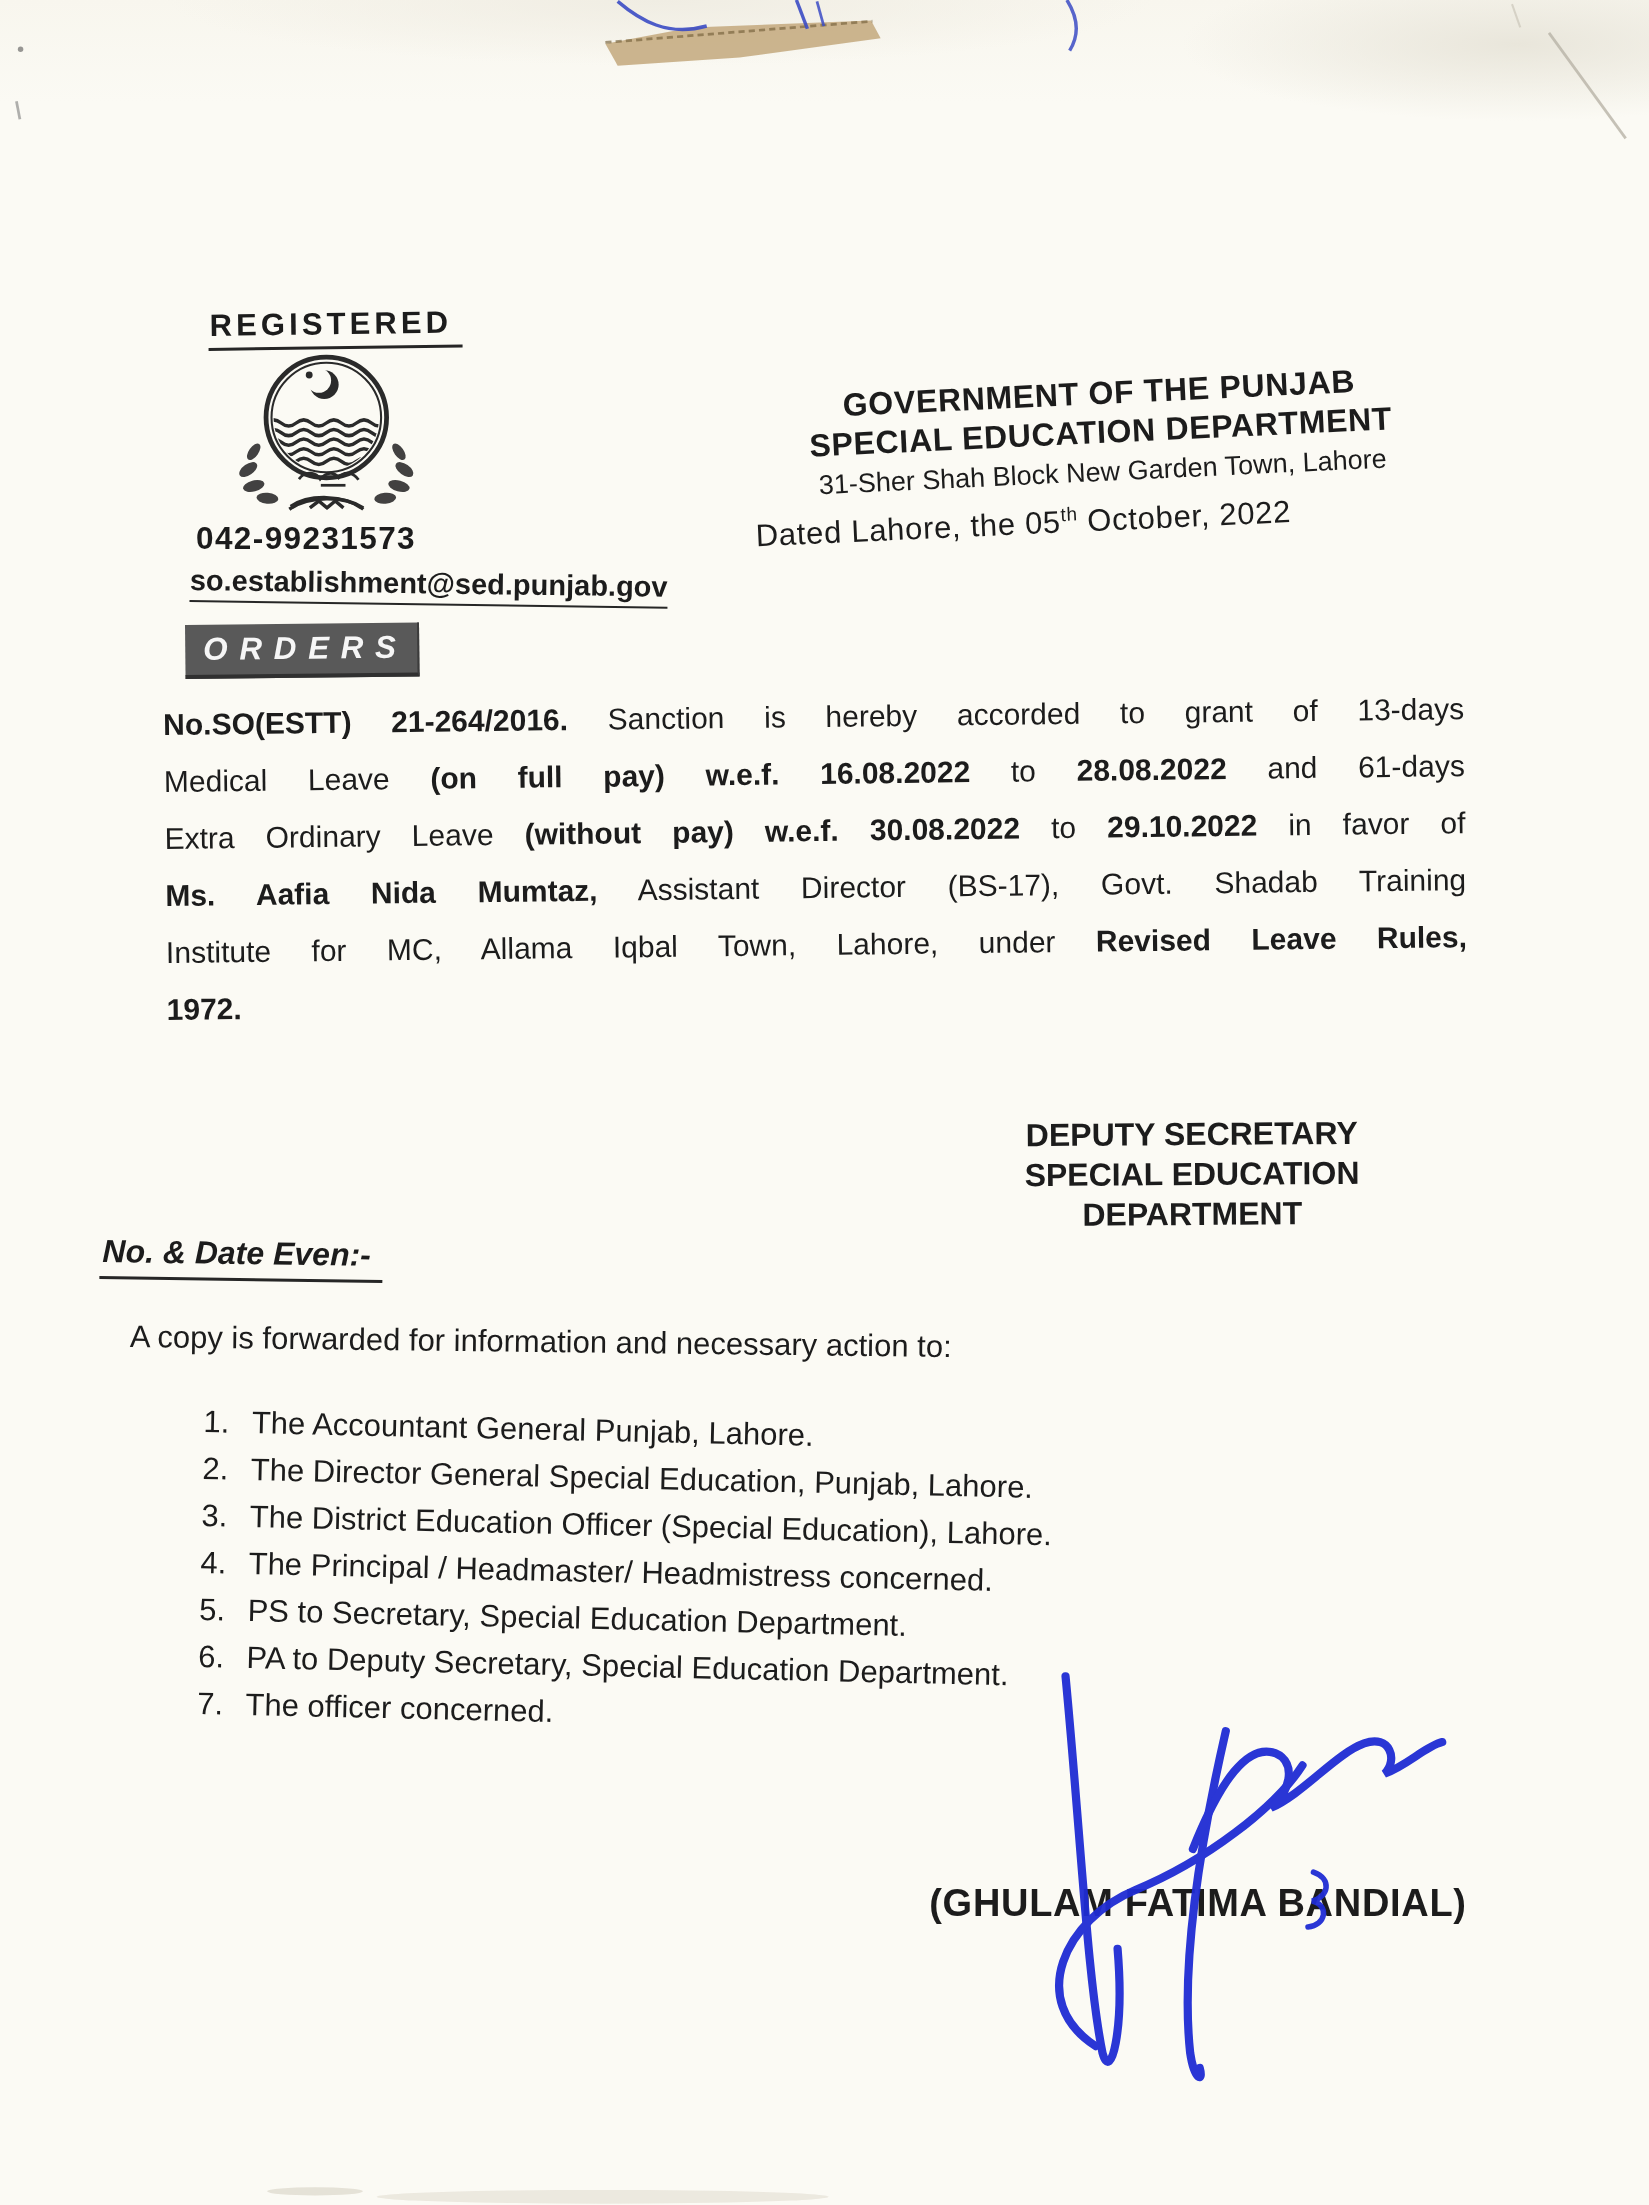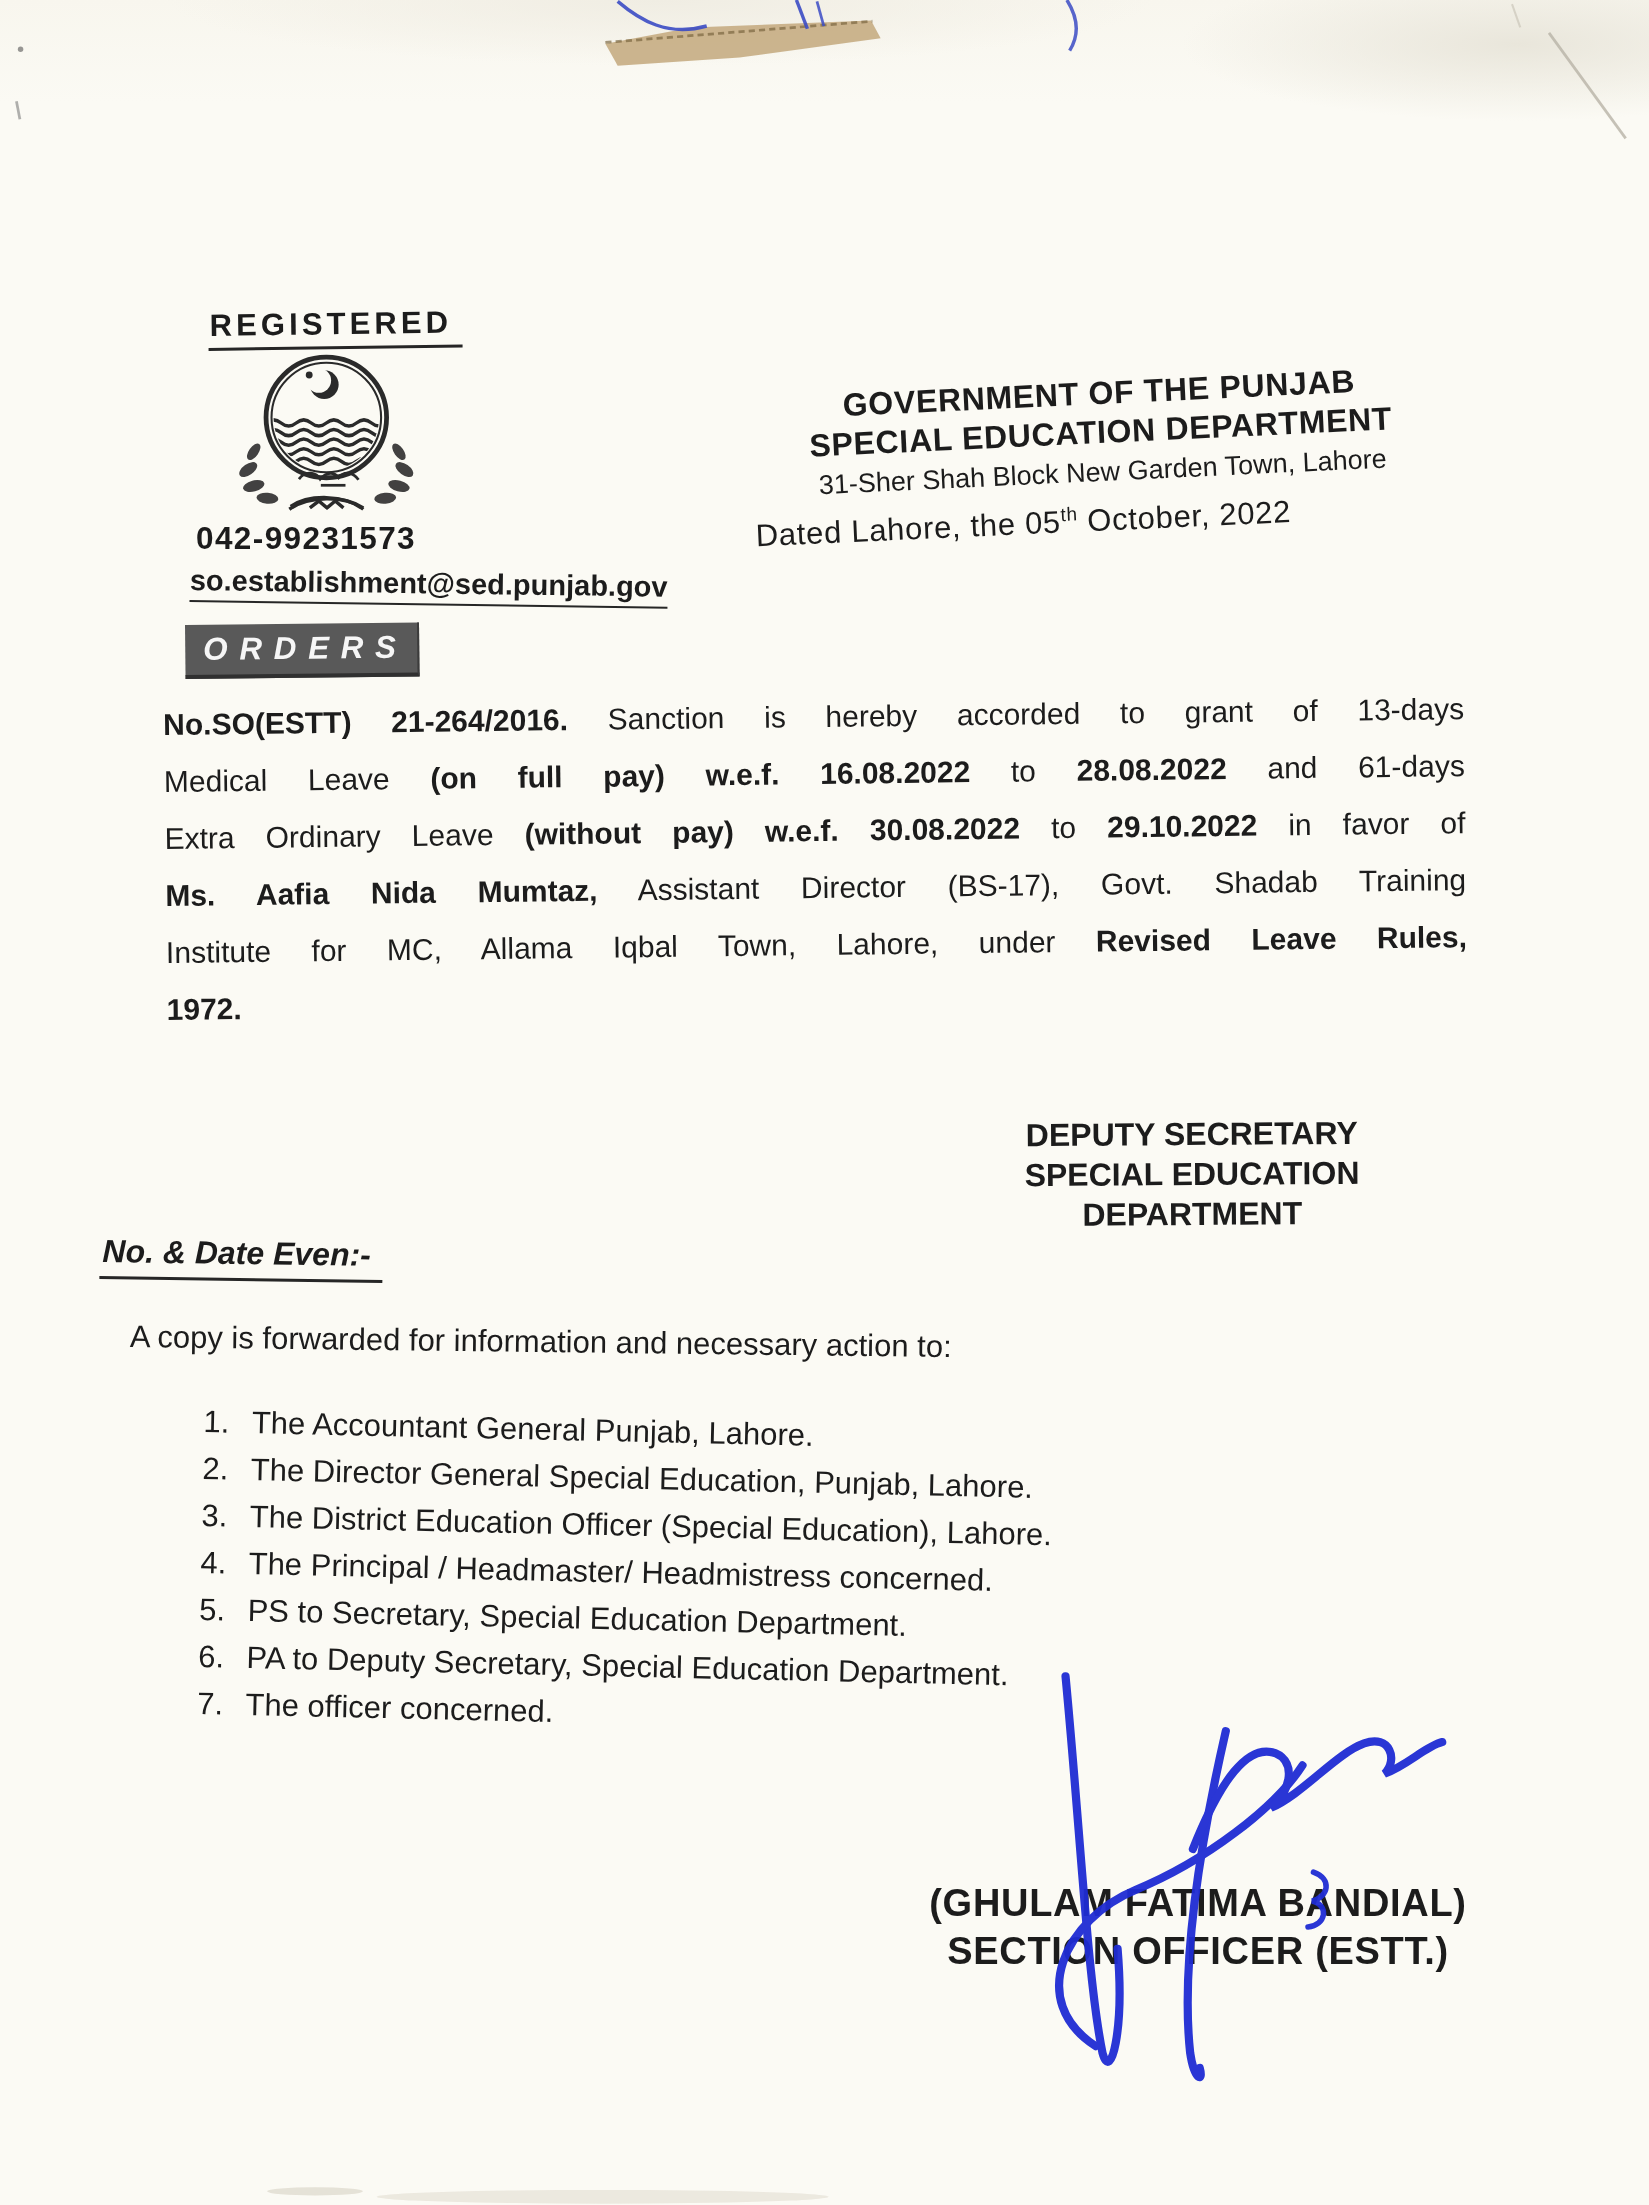--- a/index.html
+++ b/index.html
@@ -223,21 +223,20 @@
           <span class="txt">PA to Deputy Secretary, Special Education Department.</span>
         </div>
         <div class="item">
           <span class="num">7.</span>
           <span class="txt">The officer concerned.</span>
         </div>
       </div>
 
     <div class="abs sigblock">
       <div>(GHULAM FATIMA BANDIAL)</div>
-      <div>SECTION OFFICER (ESTT.)</div>
     </div>
   </div>
 
   <svg class="sig-svg" viewBox="0 0 2408 3220">
     <g fill="none" stroke="var(--sig-ink,#1f2cd4)" stroke-linecap="round" stroke-width="12" opacity="0.95">
       <path d="M 1556 2448 C 1578 2680, 1588 2890, 1610 2998 C 1622 3042, 1642 2966, 1632 2846"></path>
       <path d="M 1790 2528 C 1762 2650, 1722 2850, 1738 2998 C 1744 3038, 1758 3042, 1752 3020"></path>
       <path d="M 1600 2988 C 1498 2922, 1556 2802, 1658 2760 C 1760 2718, 1862 2640, 1902 2578"></path>
       <path d="M 1742 2700 C 1782 2600, 1822 2546, 1862 2560 C 1896 2574, 1882 2620, 1856 2640 C 1902 2620, 1952 2560, 1992 2546 C 2030 2532, 2042 2570, 2022 2590 C 2052 2580, 2082 2550, 2106 2544"></path>
       <path d="M 1918 2734 C 1946 2744, 1940 2770, 1916 2776 C 1942 2782, 1936 2812, 1910 2814" stroke-width="8"></path>

